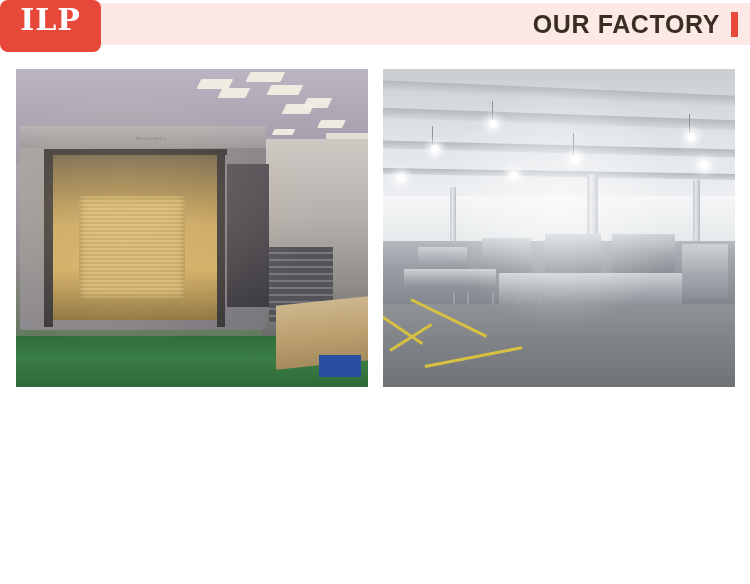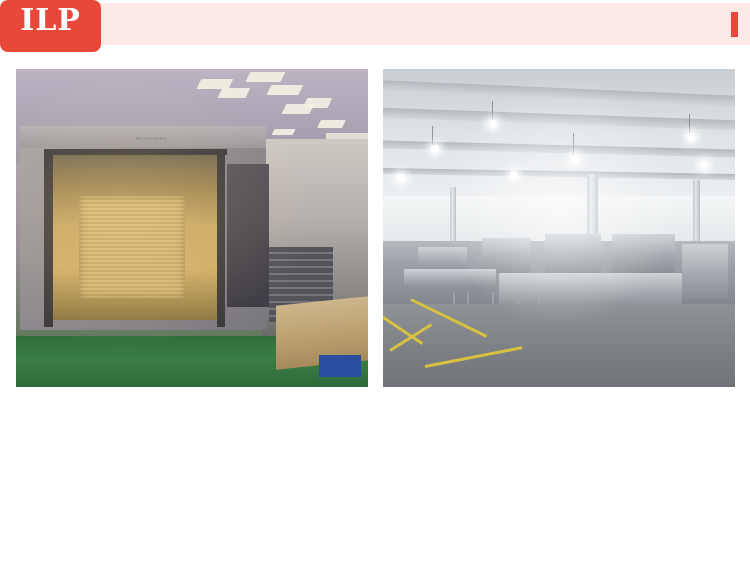--- a/index.html
+++ b/index.html
@@ -258,20 +258,21 @@
 <body>
 
 <div class="header">
   <div class="header-band"></div>
 
   <div class="logo-badge">
     <span class="logo-text">ILP</span>
   </div>
 
   <div class="header-title-wrap">
+    <span class="header-title">OUR FACTORY</span>
     <span class="header-accent-bar"></span>
   </div>
 </div>
 
 <div class="card card-left">
   <div class="photo-left">
     <div class="pl-ceiling"></div>
 
     <div class="pl-lightstrip" style="left:52%; top:3%;  width:9%;  height:3%;"></div>
     <div class="pl-lightstrip" style="left:58%; top:6%;  width:8%;  height:3%;"></div>

